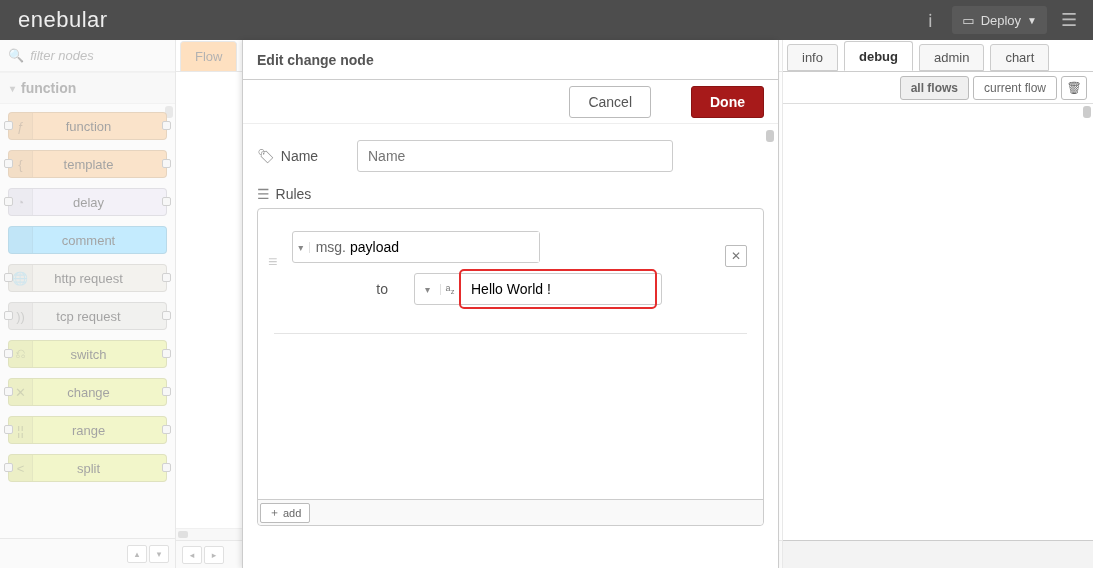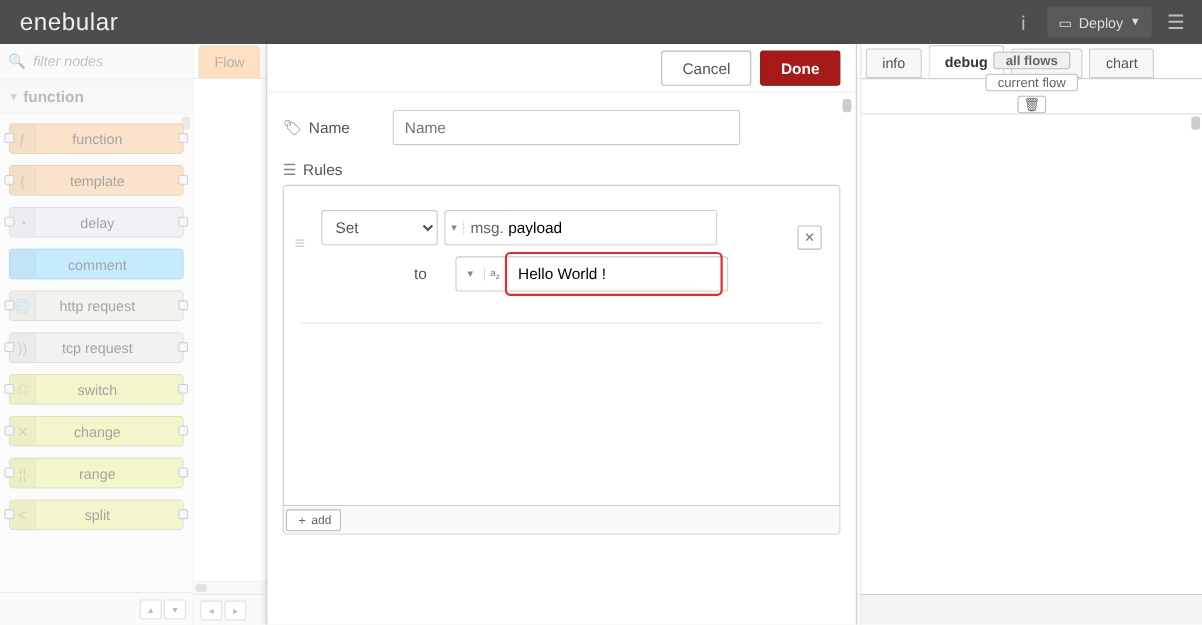--- a/index.html
+++ b/index.html
@@ -44,35 +44,35 @@
 .ws-tab { height: 30px; padding: 0 14px; border: 1px solid #ccc; border-bottom: none; border-top-left-radius: 4px; border-top-right-radius: 4px; background: #fdba74; display: flex; align-items: center; font-size: 13px; margin-left: 4px; }
 .ws-body { flex: 1; background: #fff; overflow: auto; position: relative; }
 .ws-footer { height: 28px; border-top: 1px solid #ccc; background: #f3f3f3; display: flex; align-items: center; padding: 0 6px; }
 .ws-footer-left { display: flex; gap: 2px; }
 
 
 .sidebar { width: 310px; background: #fff; display: flex; flex-direction: column; }
 .sidebar-tabs { height: 32px; border-bottom: 1px solid #ccc; display: flex; align-items: flex-end; padding: 0 4px; }
 .side-tab { height: 27px; padding: 0 14px; border: 1px solid #ccc; border-bottom: 1px solid #ccc; border-top-left-radius: 3px; border-top-right-radius: 3px; background: #f7f7f7; display: flex; align-items: center; font-size: 13px; margin-right: 6px; cursor: pointer; color: #555; }
 .side-tab.active { background: #fff; border-bottom: 1px solid #fff; font-weight: 700; color: #333; height: 30px; }
-.sidebar-toolbar { height: 32px; border-bottom: 1px solid #ddd; display: flex; align-items: center; justify-content: flex-end; padding: 0 6px; gap: 4px; flex-direction: column; }
+.sidebar-toolbar { height: 32px; border-bottom: 1px solid #ddd; display: flex; align-items: center; justify-content: flex-end; padding: 0 6px; gap: 4px; }
 .side-btn { height: 24px; padding: 0 10px; border: 1px solid #bbb; background: #fff; border-radius: 3px; font-size: 12px; color: #666; display: inline-flex; align-items: center; cursor: pointer; }
 .side-btn.active { background: #efefef; font-weight: 600; }
 .side-btn.icon-only { padding: 0; width: 26px; justify-content: center; }
 .sidebar-body { flex: 1; overflow: auto; position: relative; }
 .sidebar-footer { height: 28px; border-top: 1px solid #ccc; background: #f3f3f3; }
 
 
 .overlay { position: absolute; top: 40px; bottom: 0; left: 0; right: 310px; background: rgba(255,255,255,.55); pointer-events: auto; }
 
 
 .tray { position: absolute; top: 40px; bottom: 0; left: 242px; right: 314px; background: #fff; border-left: 1px solid #ccc; border-right: 1px solid #ccc; box-shadow: -2px 0 5px rgba(0,0,0,.1); display: flex; flex-direction: column; }
 .tray-header { height: 40px; border-bottom: 1px solid #ccc; display: flex; align-items: center; padding: 0 14px; font-weight: 700; color: #555; }
 .tray-actions { height: 44px; display: flex; align-items: center; justify-content: flex-end; gap: 8px; padding: 0 14px; border-bottom: 1px solid #eee; }
-.btn { height: 32px; padding: 0 18px; border: 1px solid #bbb; background: #fff; border-radius: 3px; font-size: 14px; color: #555; cursor: pointer; }
+.btn { height: 32px; padding: 0 18px; border: 1px solid #bbb; background: #fff; border-radius: 3px; font-size: 14px; color: #555; cursor: pointer; margin-left: 32px; }
 .btn.primary { background: #a71a1a; color: #fff; border-color: #8a1313; font-weight: 600; }
 .tray-body { flex: 1; overflow-y: auto; padding: 16px 14px 10px 14px; position: relative; }
 .form-row { display: flex; align-items: center; margin-bottom: 14px; }
 .form-row .row-label { width: 100px; display: flex; align-items: center; gap: 6px; color: #555; font-size: 14px; }
 .form-row .row-label .ico { color: #888; font-size: 14px; }
 .form-row input[type=text].name-input { flex: 1; max-width: 316px; height: 32px; border: 1px solid #ccc; border-radius: 3px; padding: 0 10px; font-size: 14px; outline: none; }
 
 .rules-container { border: 1px solid #ccc; border-radius: 4px; background: #fff; }
 .rules-list { min-height: 290px; padding: 22px 16px 10px 16px; overflow-y: auto; }
 .rule-item { position: relative; border-bottom: 1px solid #e4e4e4; padding-bottom: 28px; margin-bottom: 8px; }
@@ -240,20 +240,21 @@
     <div class="sidebar-body">
       <div class="vscroll-hint"></div>
     </div>
     <div class="sidebar-footer"></div>
   </div>
 </div>
 
 <div class="overlay"></div>
 
 <div class="tray">
+  <div class="tray-header">Edit change node</div>
   <div class="tray-actions">
     <button class="btn">Cancel</button>
     <button class="btn primary">Done</button>
   </div>
   <div class="tray-body">
 
     <div class="form-row">
       <div class="row-label">
         <span class="ico">🏷</span>
         <span>Name</span>
@@ -269,23 +270,20 @@
     </div>
 
     <div class="rules-container">
       <div class="rules-list">
         <div class="rule-item">
           <span class="rule-handle">≡</span>
           <button class="rule-remove">
               <span>✕</span>
             </button>
           <div class="rule-row1">
-            <select>
-              <option>Set</option>
-            </select>
             <div class="prop-field">
               <span class="prop-type">▾</span>
               <span class="prefix">msg.</span>
               <input type="text" value="payload" style="">
             </div>
           </div>
           <div class="rule-row2">
             <div class="to-label">to</div>
             <div class="value-field">
               <span class="prop-type">▾</span>

